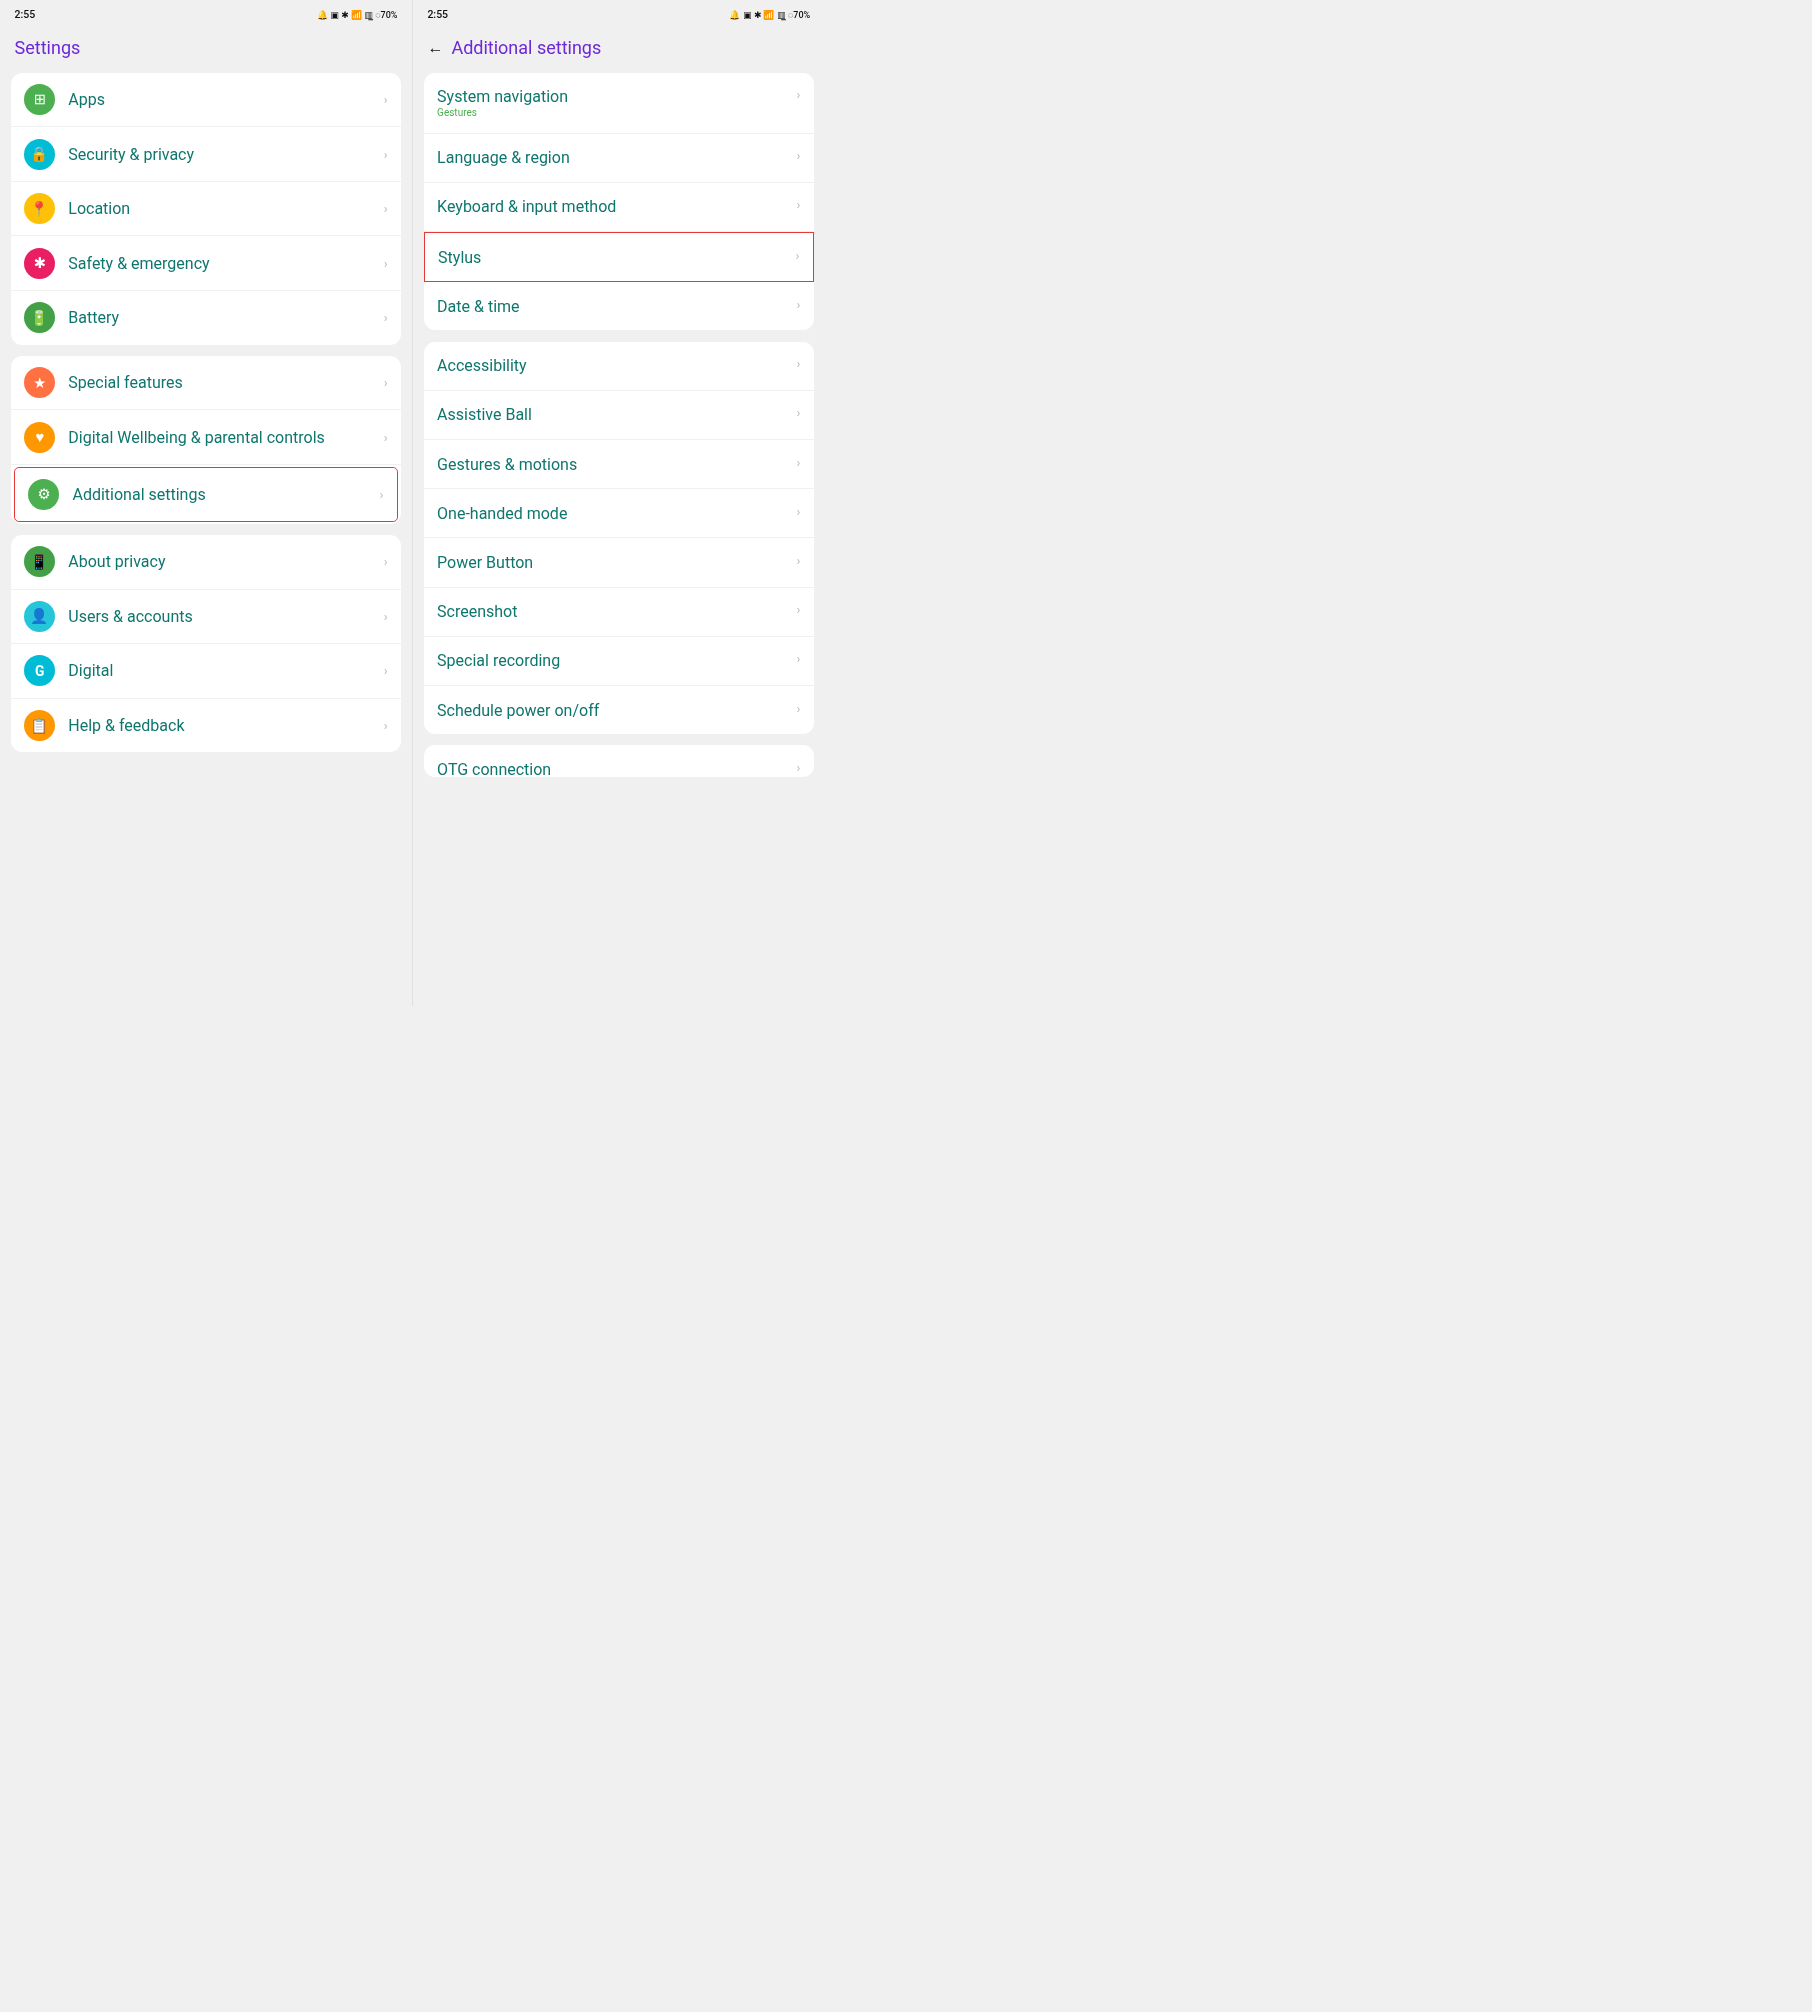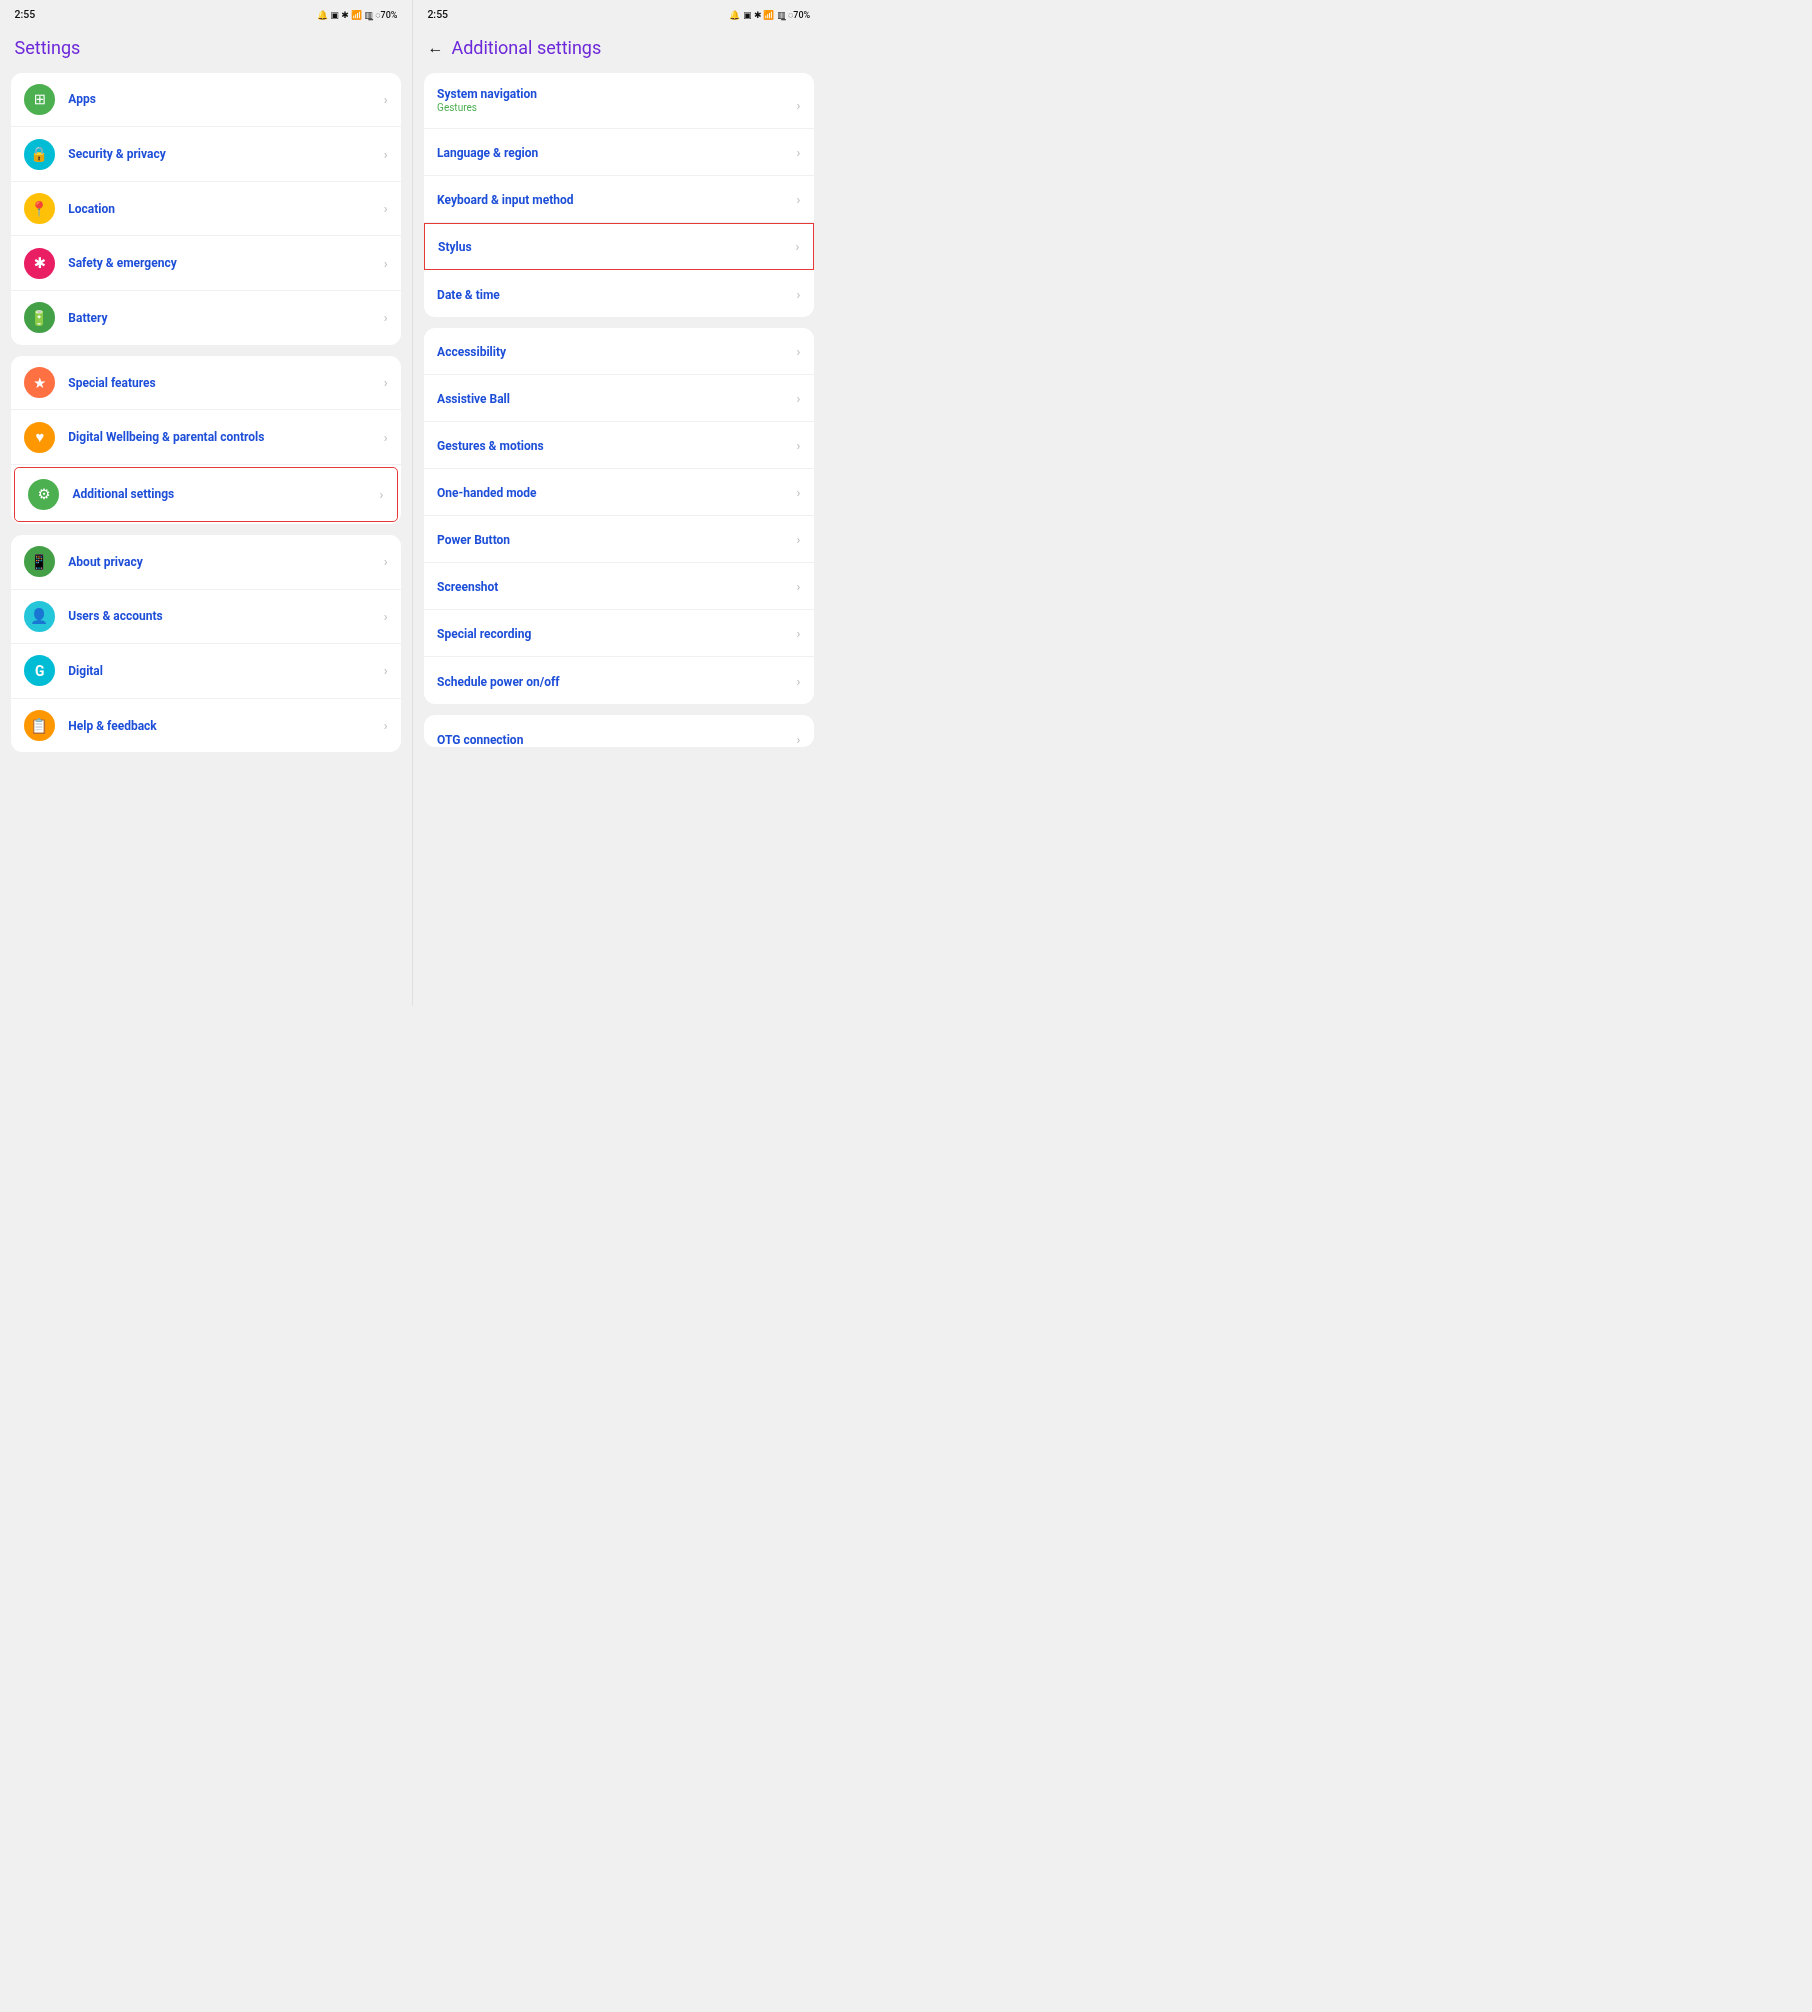--- a/index.html
+++ b/index.html
@@ -75,38 +75,38 @@
       justify-content: center;
       margin-right: 13px;
       flex-shrink: 0;
       font-size: 14.6px;
       color: #fff;
     }
     .item-text {
       flex: 1;
     }
     .item-label {
-      font-size: 12px;
-      color: #1d4ed8;
-      font-weight: 700;
+      font-size: 16px;
+      color: #0f766e;
+      font-weight: 400;
     }
     .item-sublabel {
       font-size: 10px;
       color: #4CAF50;
       margin-top: 0.8px;
     }
     .chevron {
       color: #bbb;
       font-size: 13px;
       flex-shrink: 0;
     }
     
     .settings-item-simple {
       display: flex;
-      align-items: flex-end;
+      align-items: flex-start;
       padding: 14.6px 13px;
       border-bottom: 0.8px solid #f0f0f0;
       cursor: pointer;
       min-height: 47px;
       position: relative;
     }
     .settings-item-simple:last-child {
       border-bottom: none;
     }
     .settings-item-simple .item-label {

